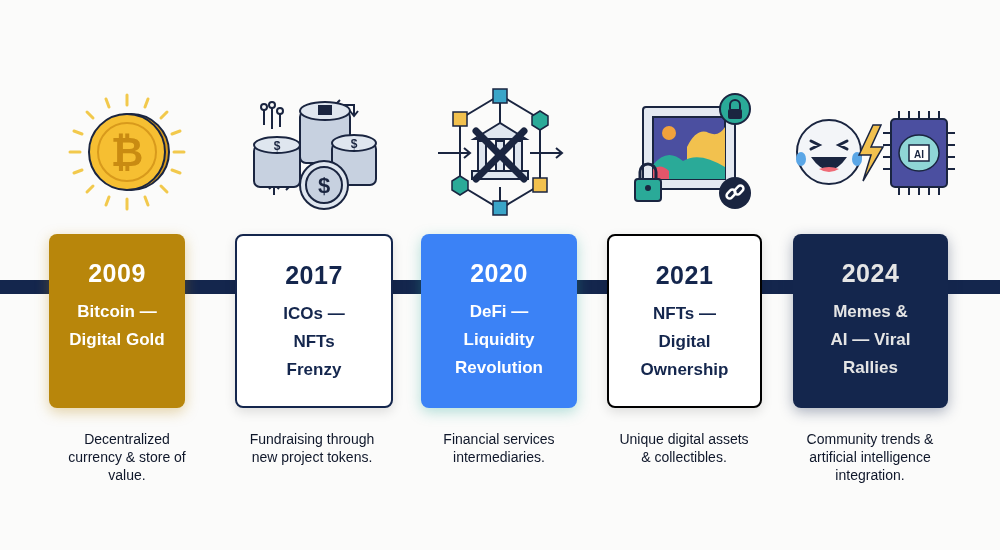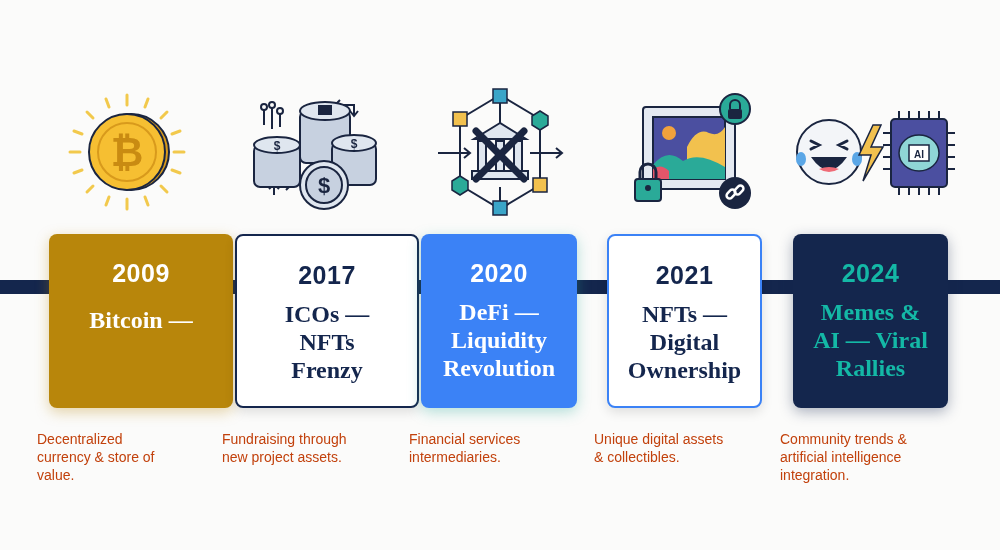--- a/index.html
+++ b/index.html
@@ -18,24 +18,25 @@
     display: flex; align-items: center; justify-content: center;
   }
   .card {
     position: absolute; top: 234px; height: 174px;
     border-radius: 8px;
     display: flex; flex-direction: column; align-items: center;
     padding-top: 24px; text-align: center;
     font-weight: bold;
   }
   .card .year { font-size: 25px; letter-spacing: 0.5px; line-height: 30px; }
-  .card .title { font-size: 24px; line-height: 28px; margin-top: 10px; font-family: Liberation Serif, serif; }
+  .card .title { font-size: 17px; line-height: 28px; margin-top: 10px; }
   .desc {
     position: absolute; top: 430px; width: 180px;
-    font-size: 14px; line-height: 18px; color: #c2410c;
+    font-size: 14px; line-height: 18px; color: #0f172a;
+    text-align: center;
   }
 </style>
 </head>
 <body>
 
 <div class="timeline-line"></div>
 
 <div class="icon-wrap" style="left:37px;">
   <svg width="130" height="130" viewBox="0 0 130 130">
     <g stroke="#f2c94c" stroke-width="3" stroke-linecap="round">
@@ -176,71 +177,72 @@
         <line x1="160" y1="60" x2="168" y2="60"></line>
         <line x1="160" y1="72" x2="168" y2="72"></line>
     </g>
     <rect x="104" y="22" width="56" height="68" rx="4" fill="#4b4fa0" stroke="#1a2540" stroke-width="2"></rect>
     <ellipse cx="132" cy="56" rx="20" ry="18" fill="#8fd6d6" stroke="#1a2540" stroke-width="1.5"></ellipse>
     <rect x="122" y="48" width="20" height="16" fill="#ffffff" stroke="#1a2540" stroke-width="1.5"></rect>
     <text x="132" y="61" text-anchor="middle" font-family="Liberation Sans, sans-serif" font-weight="bold" font-size="10" fill="#1a2540">AI</text>
   </svg>
 </div>
 
-<div class="card" style="left:49px; width:184px; background:#b8860b; color:#ffffff; box-shadow:0 4px 14px rgba(184,134,11,0.35);gap:8px;">
+<div class="card" style="left:49px; width:136px; background:#b8860b; color:#ffffff; box-shadow:0 4px 14px rgba(184,134,11,0.35);">
   <div class="year">2009</div>
   <div class="title">
     <div>Bitcoin —</div>
-  </div>
-</div>
-
-<div class="card" style="left:235px; width:184px; background:#ffffff; color:#14264d; border:2px solid #14264d; box-shadow:0 4px 12px rgba(0,0,0,0.12);">
+    <div>Digital Gold</div>
+  </div>
+</div>
+
+<div class="card" style="left:235px; width:158px; background:#ffffff; color:#14264d; border:2px solid #14264d; box-shadow:0 4px 12px rgba(0,0,0,0.12);">
   <div class="year">2017</div>
   <div class="title">
     <div>ICOs —</div>
     <div>NFTs</div>
     <div>Frenzy</div>
   </div>
 </div>
 
 <div class="card" style="left:421px; width:156px; background:#3b82f6; color:#ffffff; box-shadow:0 4px 14px rgba(42,170,152,0.35);">
   <div class="year">2020</div>
   <div class="title">
     <div>DeFi —</div>
     <div>Liquidity</div>
     <div>Revolution</div>
   </div>
 </div>
 
-<div class="card" style="left:607px; width:155px; background:#ffffff; color:#14264d; border:2px solid #3b82f6; box-shadow:0 4px 12px rgba(0,0,0,0.12);">
+<div class="card" style="left:607px; width:155px; background:#ffffff; color:#14264d; border:2px solid #000000; box-shadow:0 4px 12px rgba(0,0,0,0.12);">
   <div class="year">2021</div>
   <div class="title">
     <div>NFTs —</div>
     <div>Digital</div>
     <div>Ownership</div>
   </div>
 </div>
 
-<div class="card" style="left:793px; width:155px; background:#14264d; color:#14b8a6; box-shadow:0 4px 14px rgba(20,38,77,0.35);">
+<div class="card" style="left:793px; width:155px; background:#14264d; color:#e5e5e5; box-shadow:0 4px 14px rgba(20,38,77,0.35);">
   <div class="year">2024</div>
   <div class="title">
     <div>Memes &amp;</div>
     <div>AI — Viral</div>
     <div>Rallies</div>
   </div>
 </div>
 
 <div class="desc" style="left:37px;">
   <div>Decentralized</div>
   <div>currency &amp; store of</div>
   <div>value.</div>
 </div>
 <div class="desc" style="left:222px;">
   <div>Fundraising through</div>
-  <div>new project assets.</div>
+  <div>new project tokens.</div>
 </div>
 <div class="desc" style="left:409px;">
   <div>Financial services</div>
   <div>intermediaries.</div>
 </div>
 <div class="desc" style="left:594px;">
   <div>Unique digital assets</div>
   <div>&amp; collectibles.</div>
 </div>
 <div class="desc" style="left:780px;">

